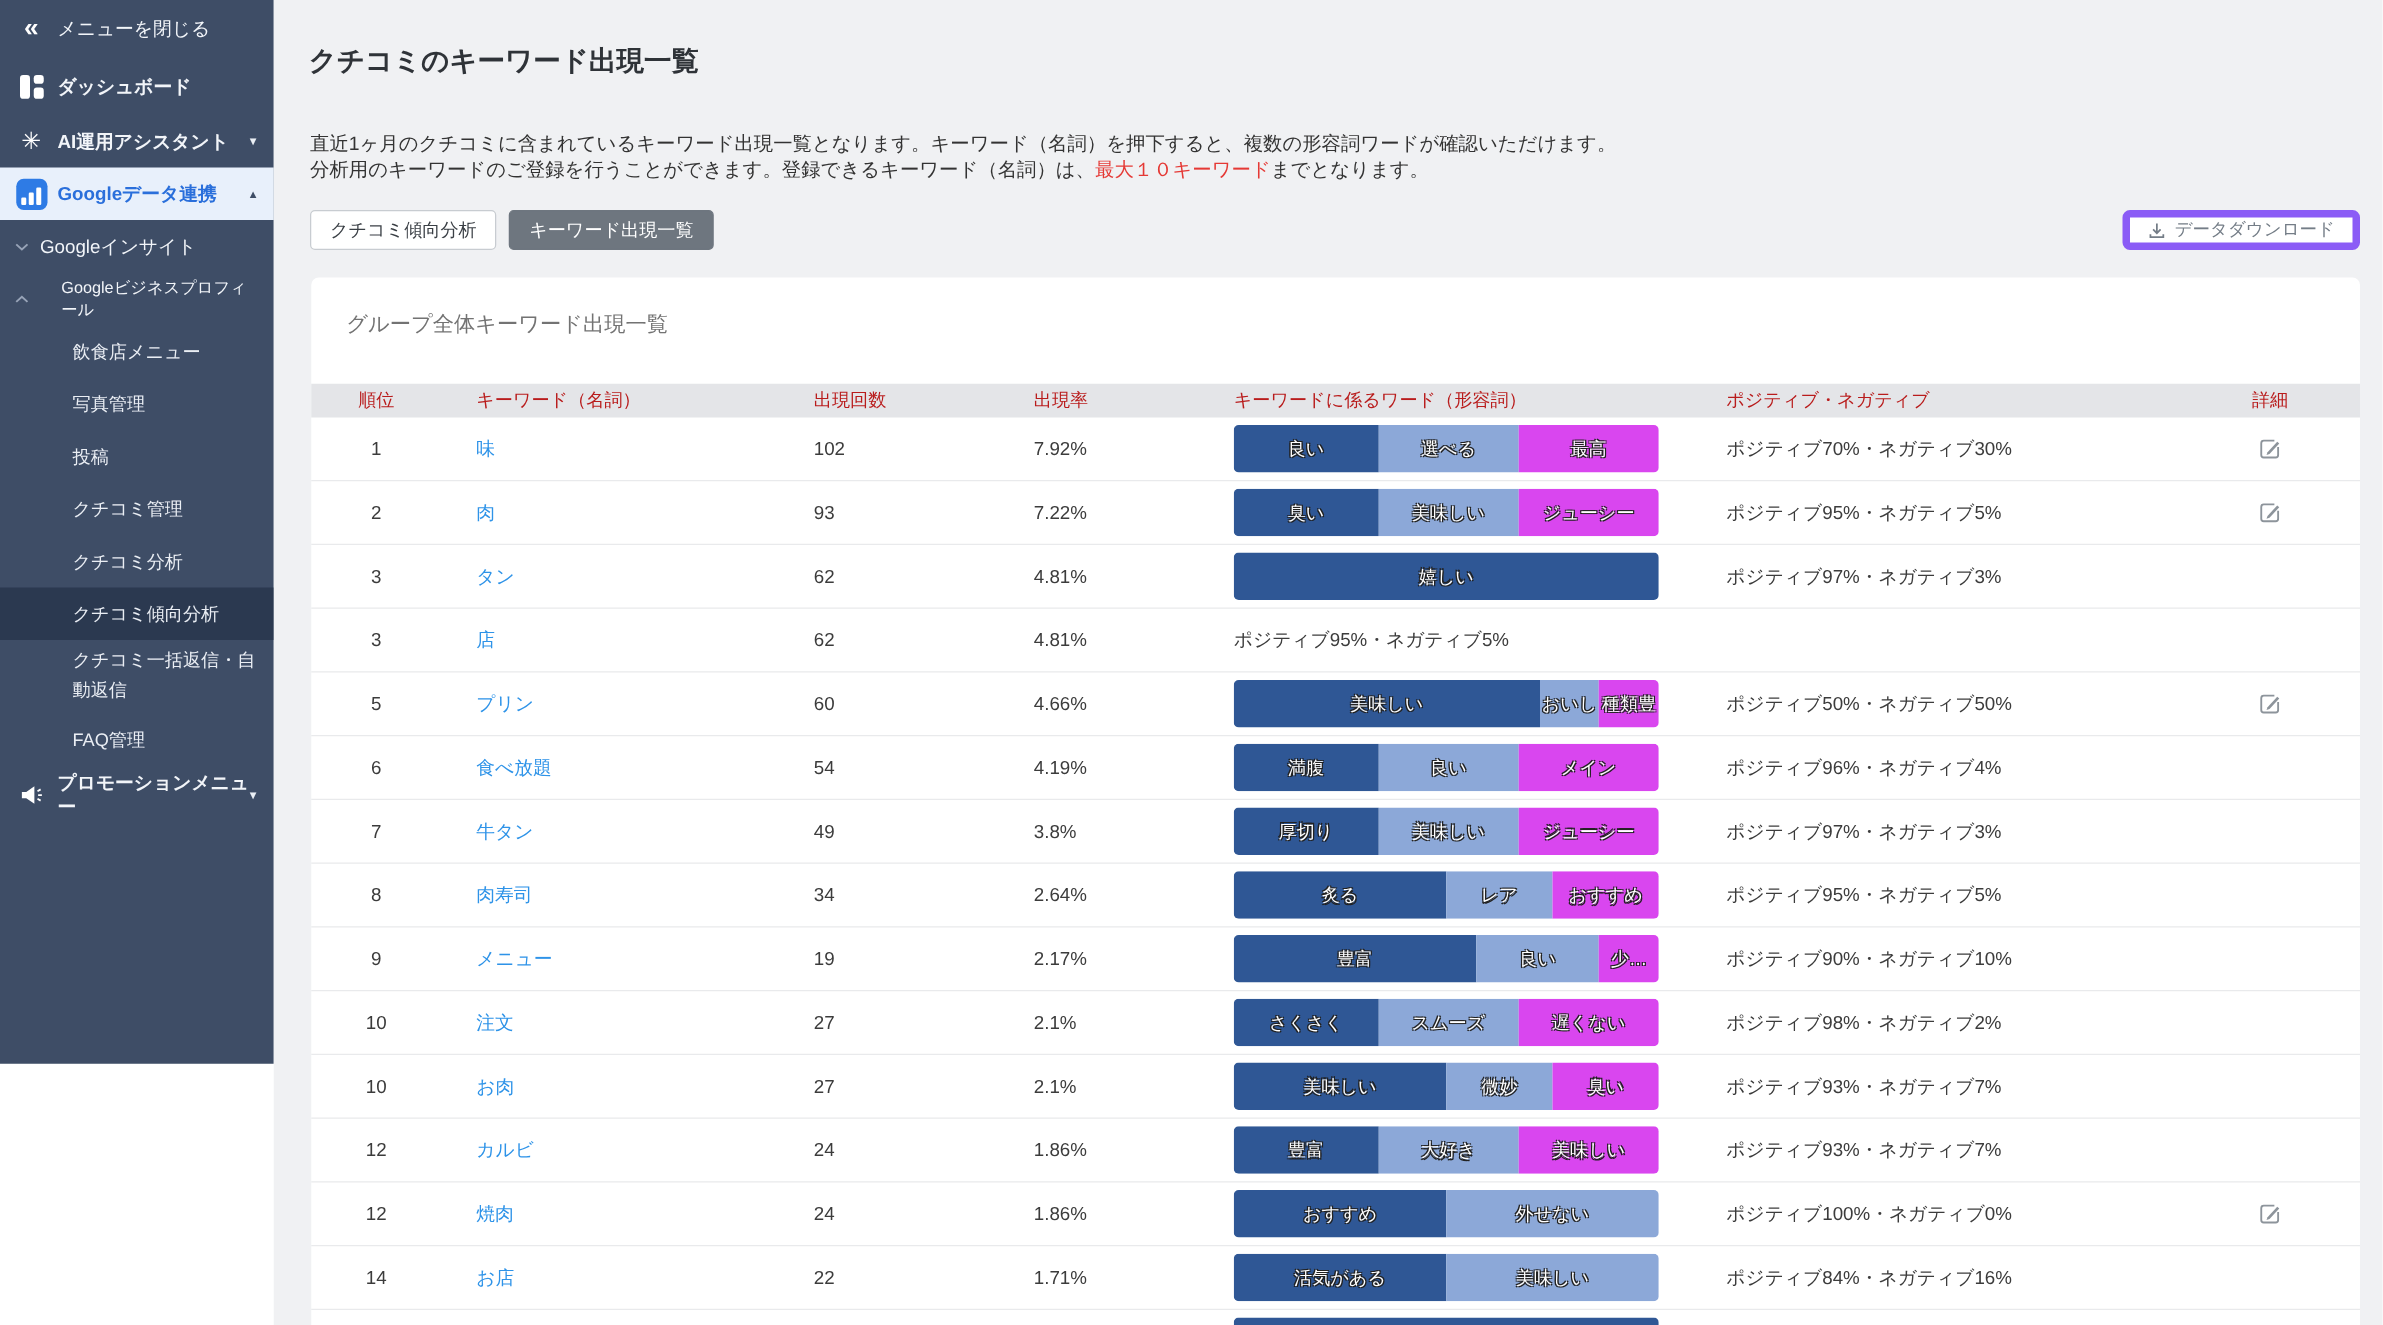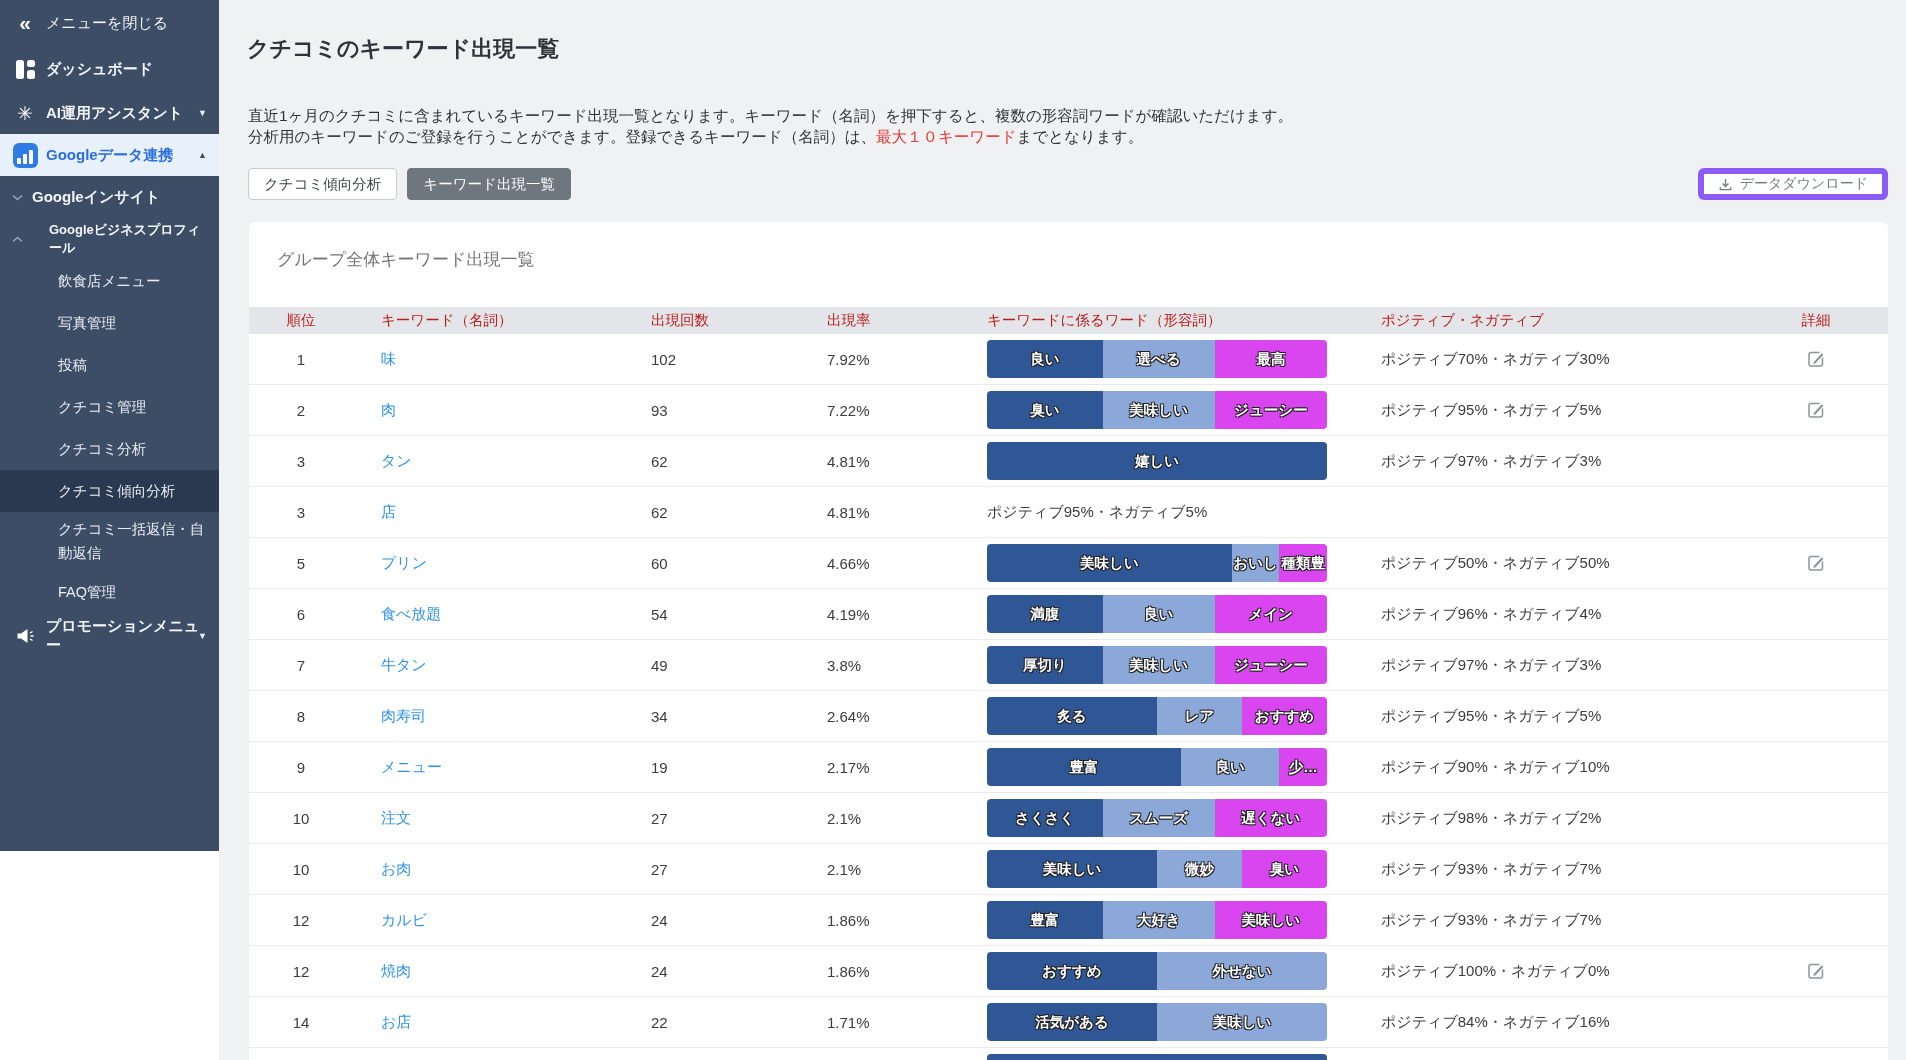--- a/index.html
+++ b/index.html
@@ -18,21 +18,21 @@
     justify-content:center; flex:none; }
   .chevrons { font-size:21px; font-weight:700; color:#fff; }
   .openai-glyph { font-size:19px; color:#fff; }
   .caret { position:absolute; right:12px; font-size:9px; color:#EAEFF5; }
   .side-item.active-main { background:#E8F0FB; color:#2A6FDB; }
   .side-item.active-main .label { font-weight:700; }
   .side-item.active-main .caret { color:#3E4D66; }
   .chart-sq { width:25px; height:25px; background:#2E7BE5; border-radius:6px;
     display:flex; align-items:flex-end; justify-content:center; gap:2px; padding:4px 3px; }
   .chart-sq i { display:block; width:4px; background:#fff; border-radius:1px; }
-  .section-item { font-weight:700; }
+  .section-item { font-weight:400; }
   .section-item .chev { width:18px; flex:none; display:flex; align-items:center; }
   .sub-item { display:flex; align-items:center; min-height:42px; padding:0 14px 0 58px;
     font-size:14.5px; color:#EAEEF4; cursor:pointer; }
   .sub-item.wrap { height:58px; line-height:24px; align-items:center; }
   .sub-item.active-sub { background:#2B3950; }
   .dash-logo { display:flex; gap:3px; }
   .dash-logo .l { width:8px; height:19px; background:#fff; border-radius:2.5px; }
   .dash-logo .r { display:flex; flex-direction:column; gap:3px; }
   .dash-logo .r i { display:block; width:8px; background:#fff; border-radius:2.5px; }
 
@@ -68,21 +68,21 @@
   .trow { height:51px; border-bottom:1px solid #E9EAEC; font-size:15px; color:#3C3C3C; }
   .cell.rank, .hcell.rank { text-align:center; padding-right:28px; }
   .cell.detail, .hcell.detail { text-align:center; }
   .kw-link { color:#2E93E8; cursor:pointer; }
   .bar { width:340px; height:38px; border-radius:4px; overflow:hidden; display:flex; }
   .seg { height:100%; display:flex; align-items:center; justify-content:center;
     overflow:hidden; }
   .seg-dark { background:#2F5795; }
   .seg-mid { background:#8CA8D8; }
   .seg-light { background:#d946ef; }
-  .seg-label { color:#fff; font-size:14.5px; font-weight:700; white-space:nowrap;
+  .seg-label { color:#fff; font-size:14.5px; font-weight:400; white-space:nowrap;
     text-shadow:-1px -1px 0 #222,1px -1px 0 #222,-1px 1px 0 #222,1px 1px 0 #222; }
   .detail svg { vertical-align:middle; cursor:pointer; }
 </style>
 </head>
 <body>
 
 <nav class="sidebar">
   <div class="side-item top">
     <span class="side-icon chevrons">«</span>
     <span class="label">メニューを閉じる</span>

